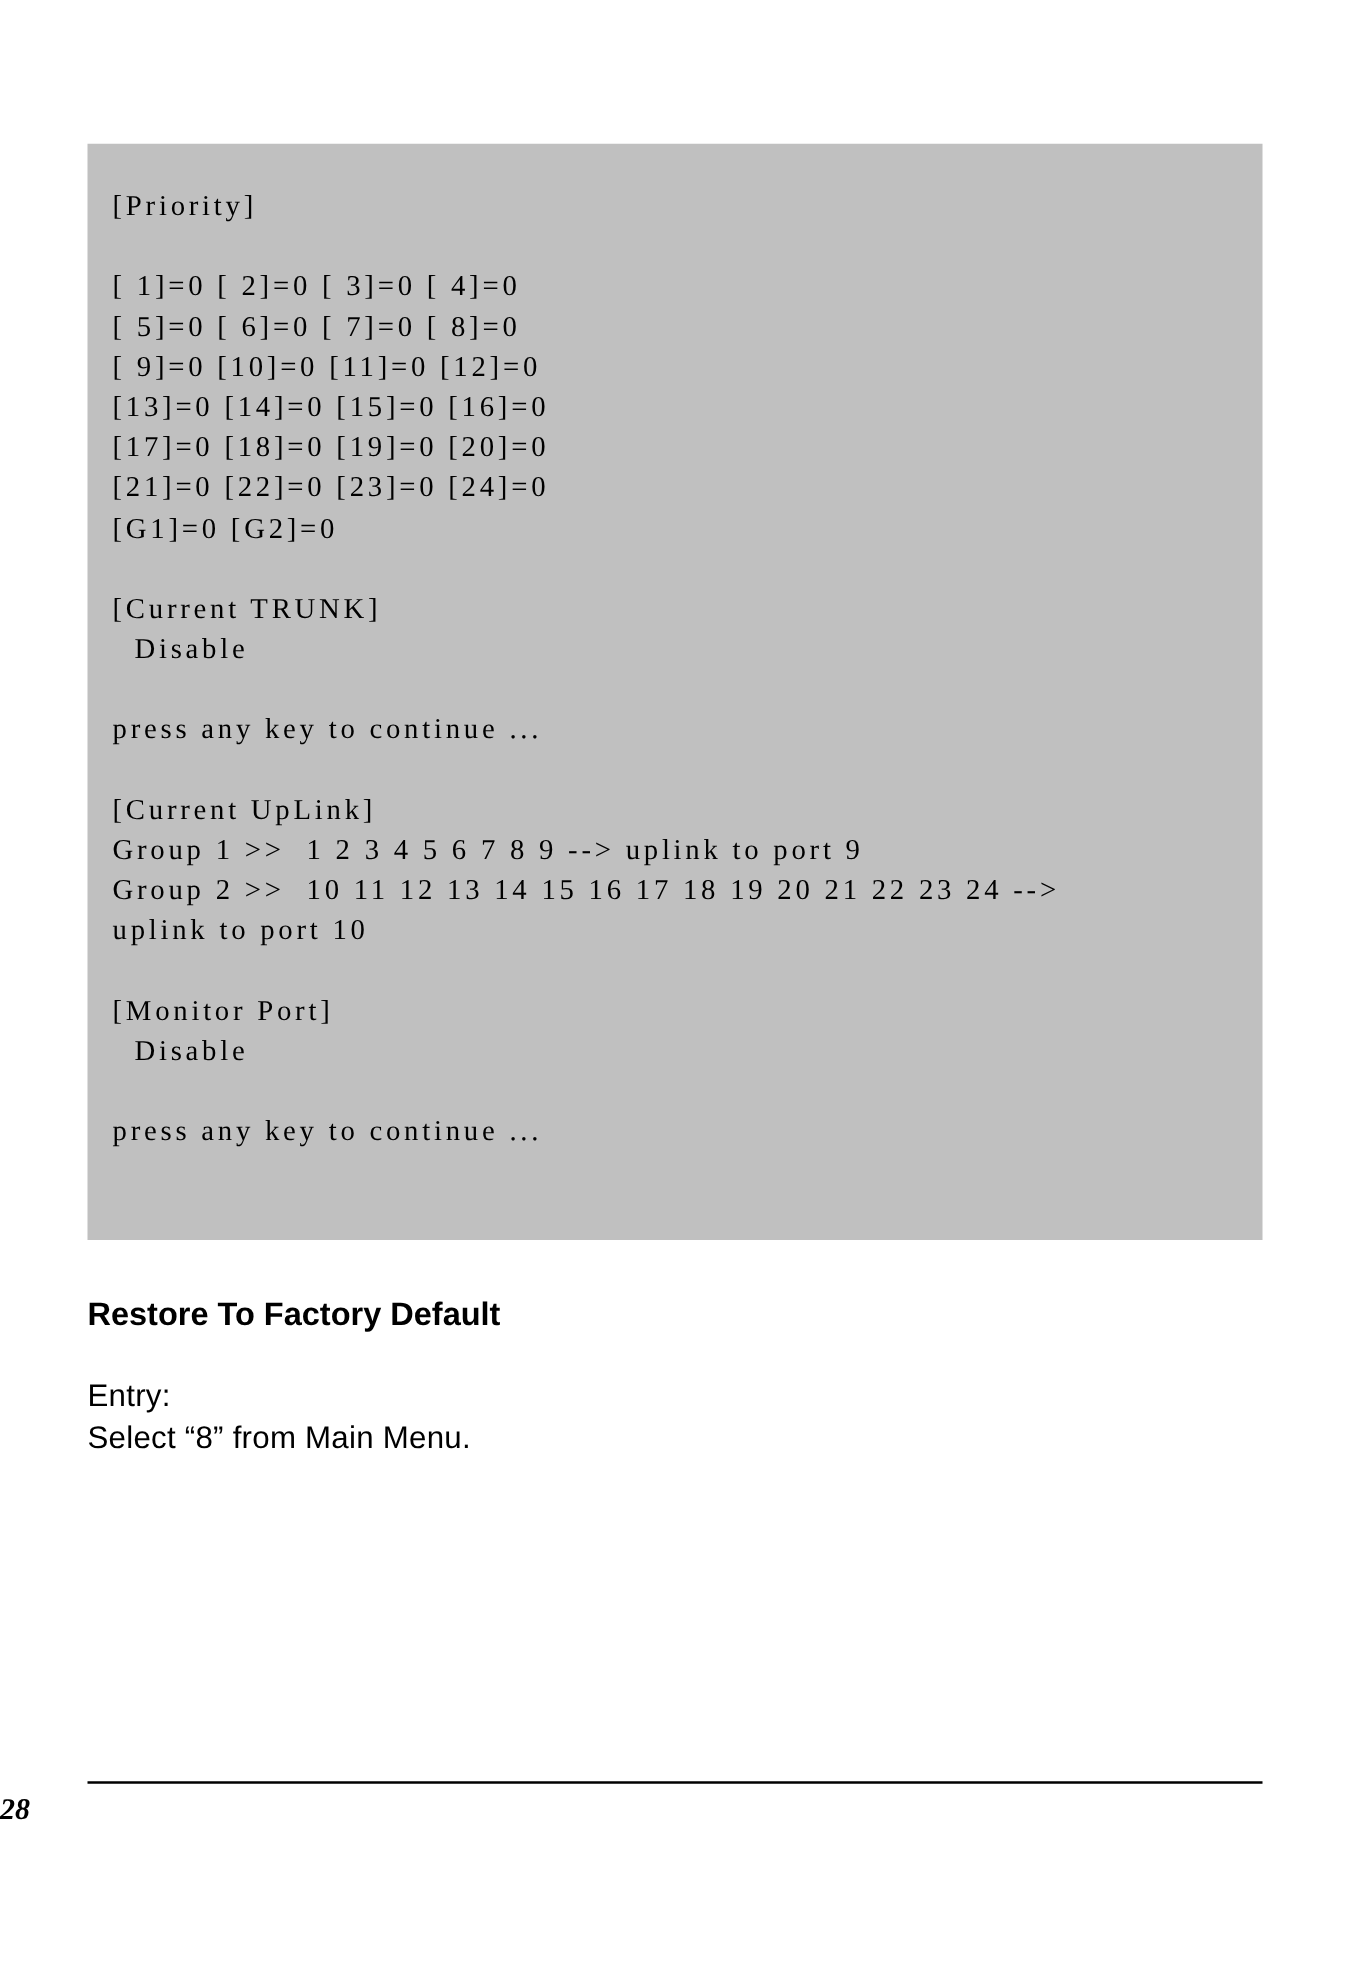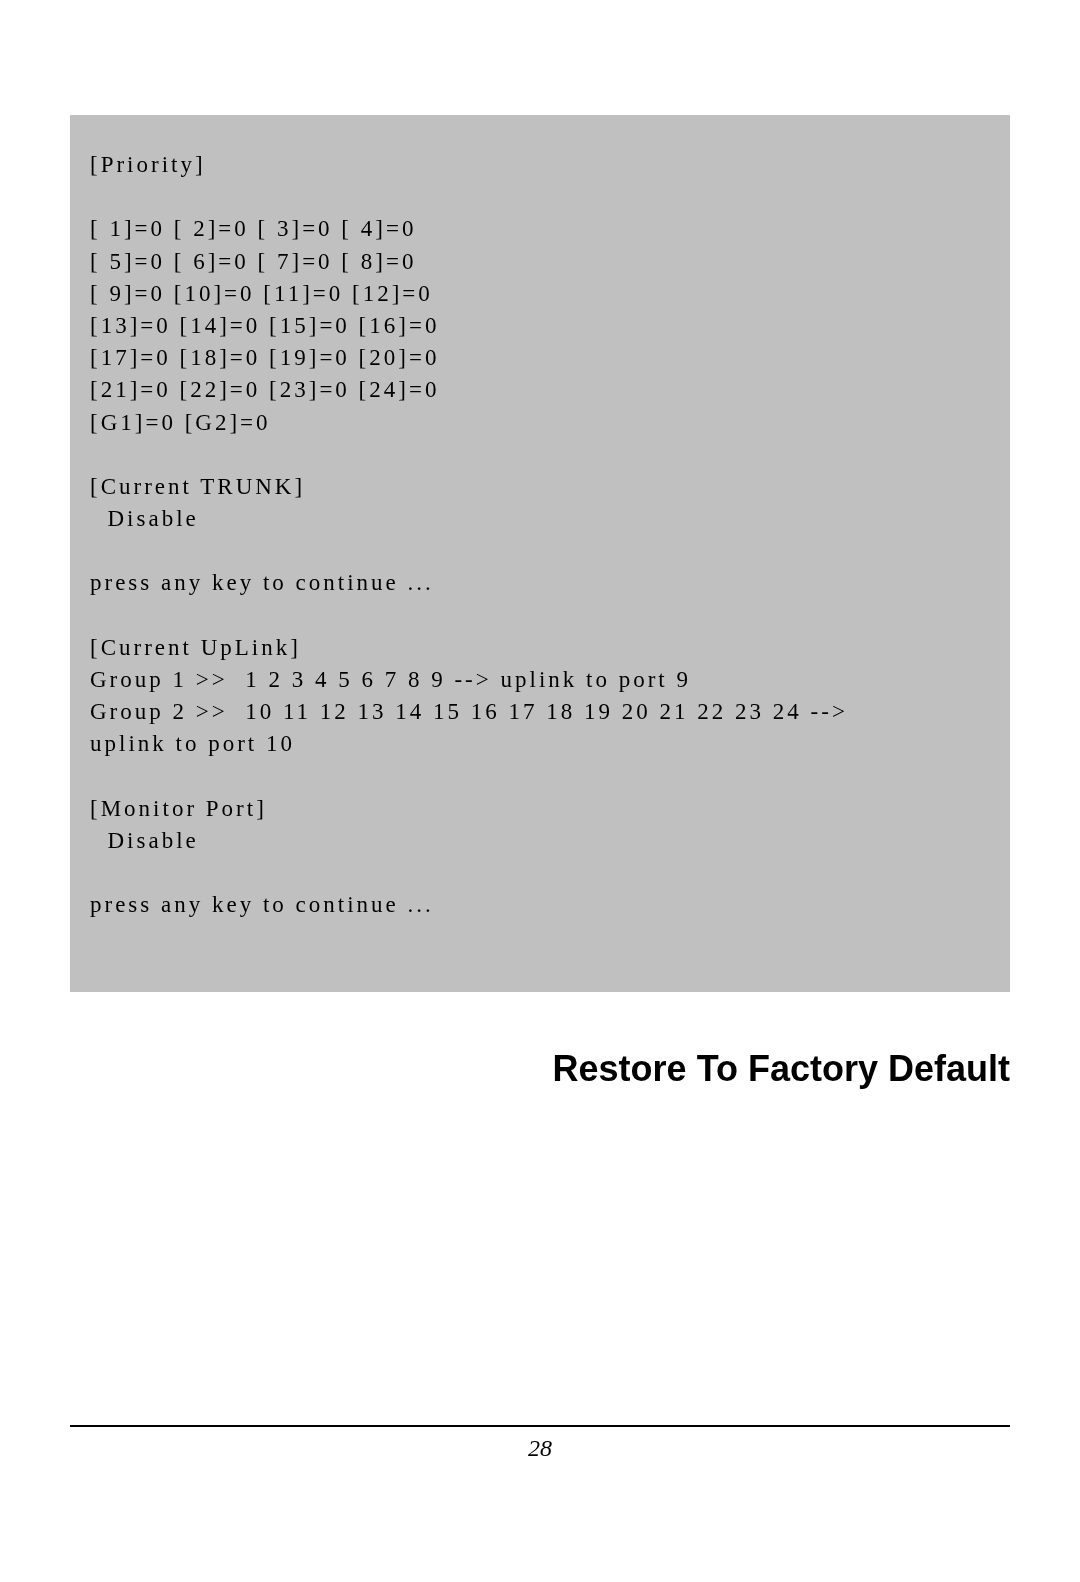--- a/index.html
+++ b/index.html
@@ -22,46 +22,44 @@
     font-family: Liberation Serif, serif;
     font-size: 23px;
     line-height: 1.4;
     letter-spacing: 3px;
     white-space: pre;
     box-sizing: border-box;
     width: 100%;
   }
   .section-heading {
     font-weight: bold;
-    font-size: 36px;
-    margin-top: 56px;
+    font-size: 26px;
+    margin-top: 44px;
     margin-bottom: 12px;
-    text-align: right;
   }
   .body-text {
     font-size: 25px;
     line-height: 1.35;
     margin-top: 34px;
     letter-spacing: 0.2px;
   }
   .footer-rule {
     position: absolute;
     left: 70px;
     right: 70px;
     bottom: 155px;
     border-top: 2px solid #000;
   }
   .page-number {
     position: absolute;
     bottom: 120px;
     left: 0;
     width: 100%;
-    text-align: center;
     font-style: italic;
-    font-weight: normal;
+    font-weight: bold;
     font-size: 24px;
     font-family: "Times New Roman", Times, serif;
   }
 </style>
 </head>
 <body>
 
 <div class="page">
 
   <div class="console" id="console-block">[Priority]
@@ -84,18 +82,22 @@
 Group 2 &gt;&gt;  10 11 12 13 14 15 16 17 18 19 20 21 22 23 24 --&gt;
 uplink to port 10
 
 [Monitor Port]
   Disable
 
 press any key to continue ...</div>
 
   <div class="section-heading">Restore To Factory Default</div>
 
+  <div class="body-text">
+    <span>Entry:</span><br>
+    <span>Select “8” from Main Menu.</span>
+  </div>
 
 
   <div class="footer-rule"></div>
   <div class="page-number">28</div>
 
 </div>
 
 </body></html>

